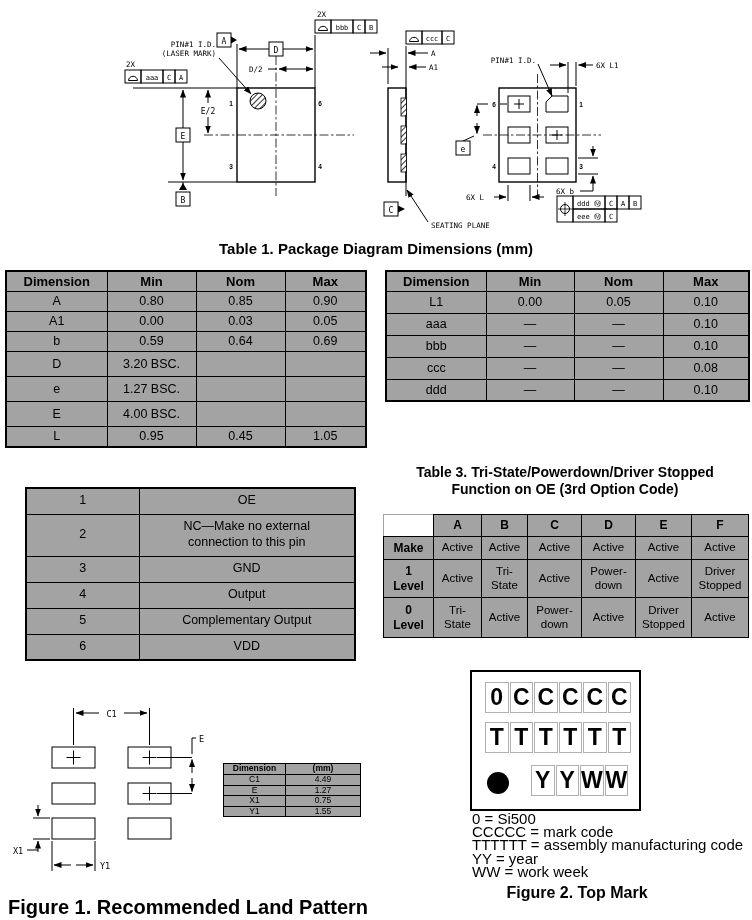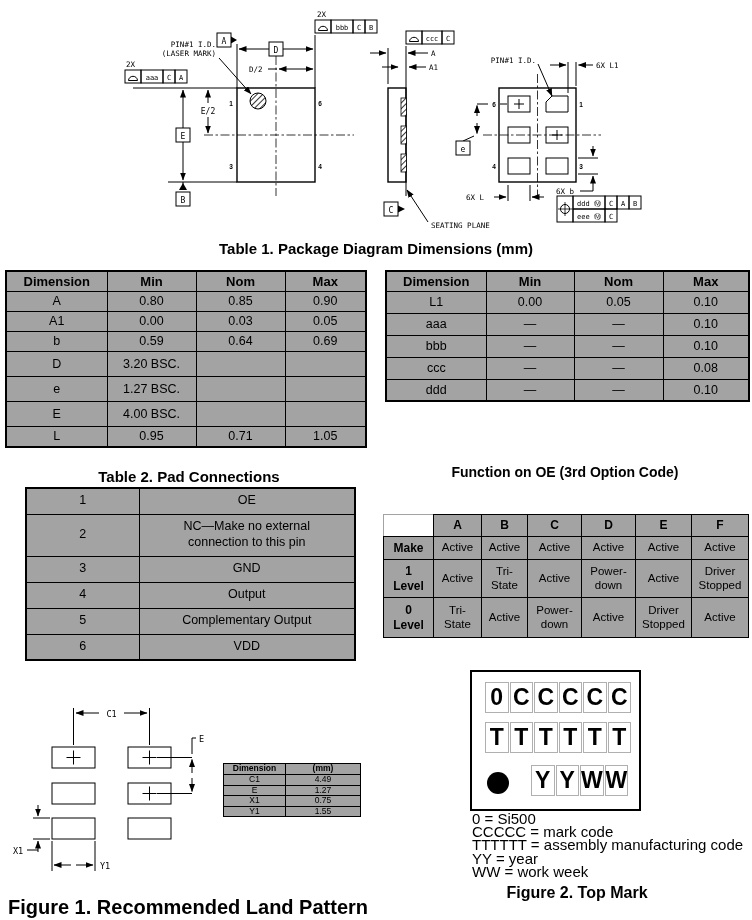--- a/index.html
+++ b/index.html
@@ -255,21 +255,21 @@
         </tr>
     <tr style="height:25px">
           <td>E</td>
           <td>4.00 BSC.</td>
           <td></td>
           <td></td>
         </tr>
     <tr style="height:21px">
           <td>L</td>
           <td>0.95</td>
-          <td>0.71</td>
+          <td>0.45</td>
           <td>1.05</td>
         </tr>
   </tbody>
     </table>
 
   <table class="dimtbl" style="left:385px;top:270px;width:363px;">
     <colgroup>
         <col style="width:100px">
         <col style="width:88px">
         <col style="width:89px">
@@ -308,21 +308,20 @@
         </tr>
     <tr style="height:22px">
           <td>ddd</td>
           <td>—</td>
           <td>—</td>
           <td>0.10</td>
         </tr>
   </tbody>
     </table>
 
-  <div class="cap" style="left:10px;top:468px;width:358px;font-size:15px;">Table 2. Pad Connections</div>
   <table class="t2" style="left:25px;top:487px;width:329px;">
     <colgroup>
         <col style="width:113px">
         <col style="width:216px">
       </colgroup>
     <tbody>
         <tr style="height:26px">
           <td>1</td>
           <td>OE</td>
         </tr>
@@ -343,20 +342,21 @@
           <td>Complementary Output</td>
         </tr>
     <tr style="height:26px">
           <td>6</td>
           <td>VDD</td>
         </tr>
   </tbody>
     </table>
 
   <div class="cap" style="left:378px;top:464px;width:374px;font-size:14px;line-height:17px;">
+    <div>Table 3. Tri-State/Powerdown/Driver Stopped</div>
     <div>Function on OE (3rd Option Code)</div>
   </div>
   <table class="t3" style="left:383px;top:514px;width:365px;">
     <colgroup>
         <col style="width:50px">
         <col style="width:48px">
         <col style="width:46px">
         <col style="width:54px">
         <col style="width:54px">
         <col style="width:56px">

